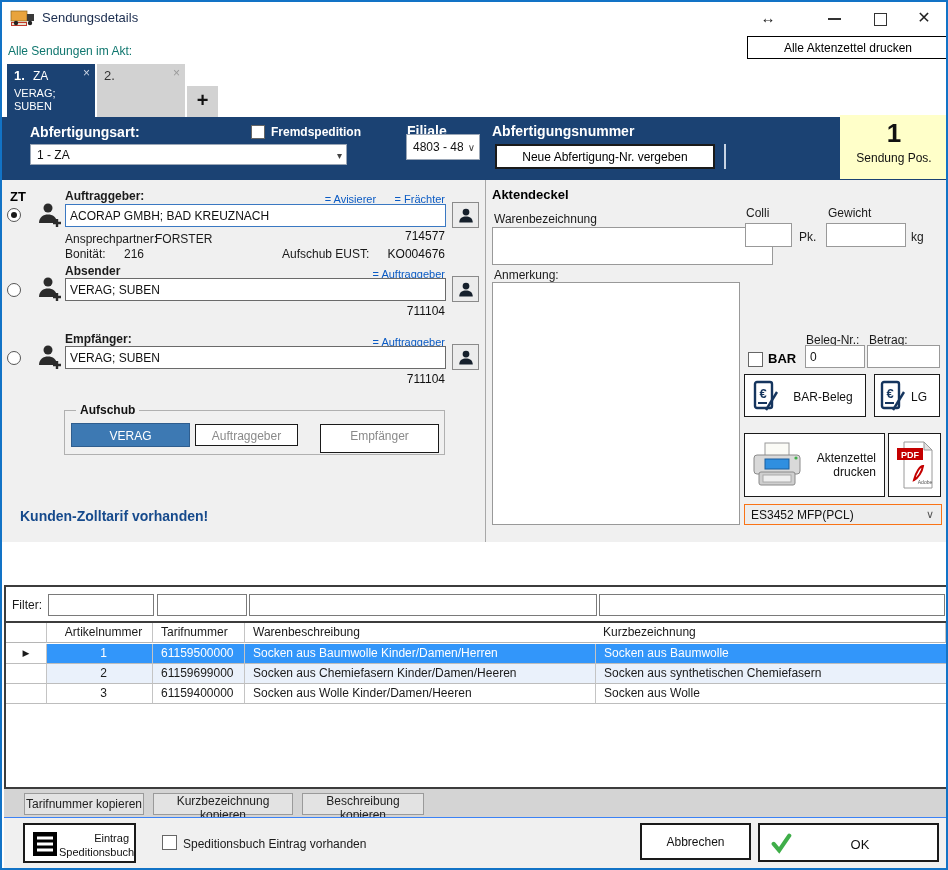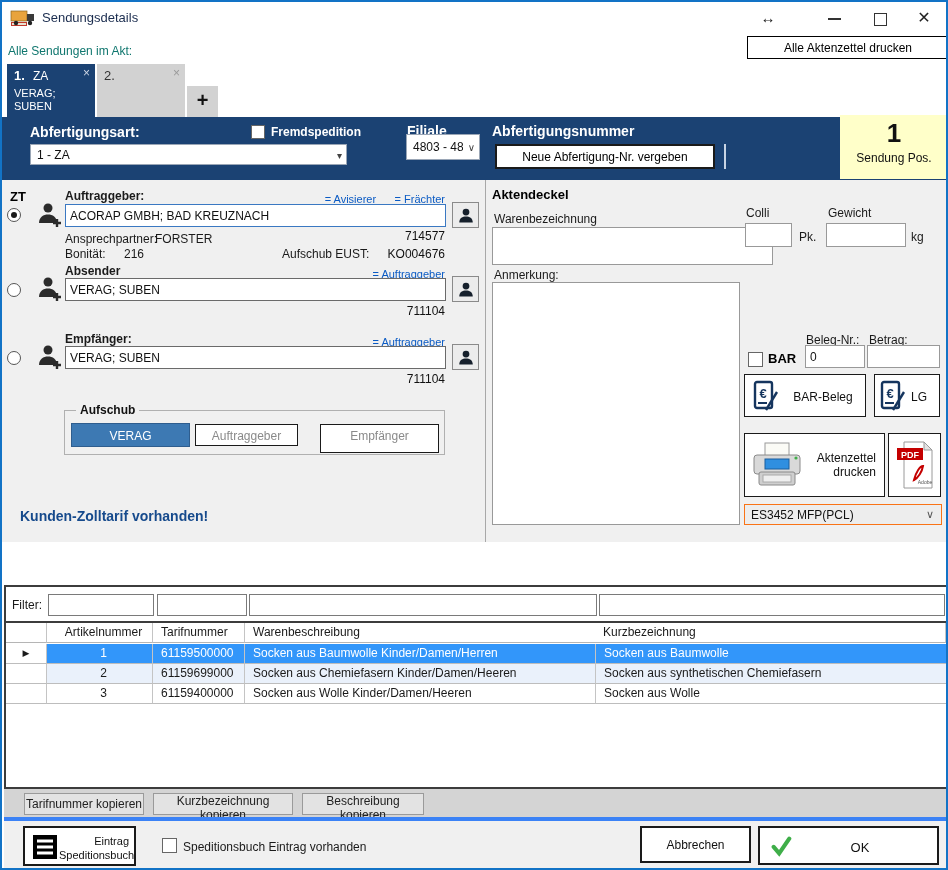--- a/index.html
+++ b/index.html
@@ -64,21 +64,21 @@
   .c-tar { width:92px; }
   .c-kur { width:351px; }
   .c-war { width:350px; border-right:none; }
   .row-selected .data-cell { background:#3296fa; color:#fff; }
   .row-alt .data-cell { background:#eaf1fb; }
   .header-row .cell { border-bottom:1px solid #b5b5b5; }
 
   .strip { position:absolute; left:2px; top:787px; width:944px; height:28px; background:#d4d4d4; }
   .strip-btn { position:absolute; top:4px; height:22px; background:#e3e3e3; border:1px solid #9a9a9a; font-size:12px; color:#222; cursor:pointer;margin-left:12px; }
 
-  .bottombar { position:absolute; left:2px; top:815px; width:944px; height:51px; background:#f0f0f0; border-top:4px solid #3b82f6; }
+  .bottombar { position:absolute; left:2px; top:815px; width:944px; height:51px; background:#f0f0f0; border-top:1px solid #3b82f6; }
   .icon-btn-label { font-size:12px; color:#111; text-align:right; line-height:14px; }
 </style>
 </head>
 <body>
 
 <div class="window">
 
   <div class="titlebar">
     <span class="abs" style="left:8px; top:6px;">
       <svg width="26" height="20" viewBox="0 0 26 20">

